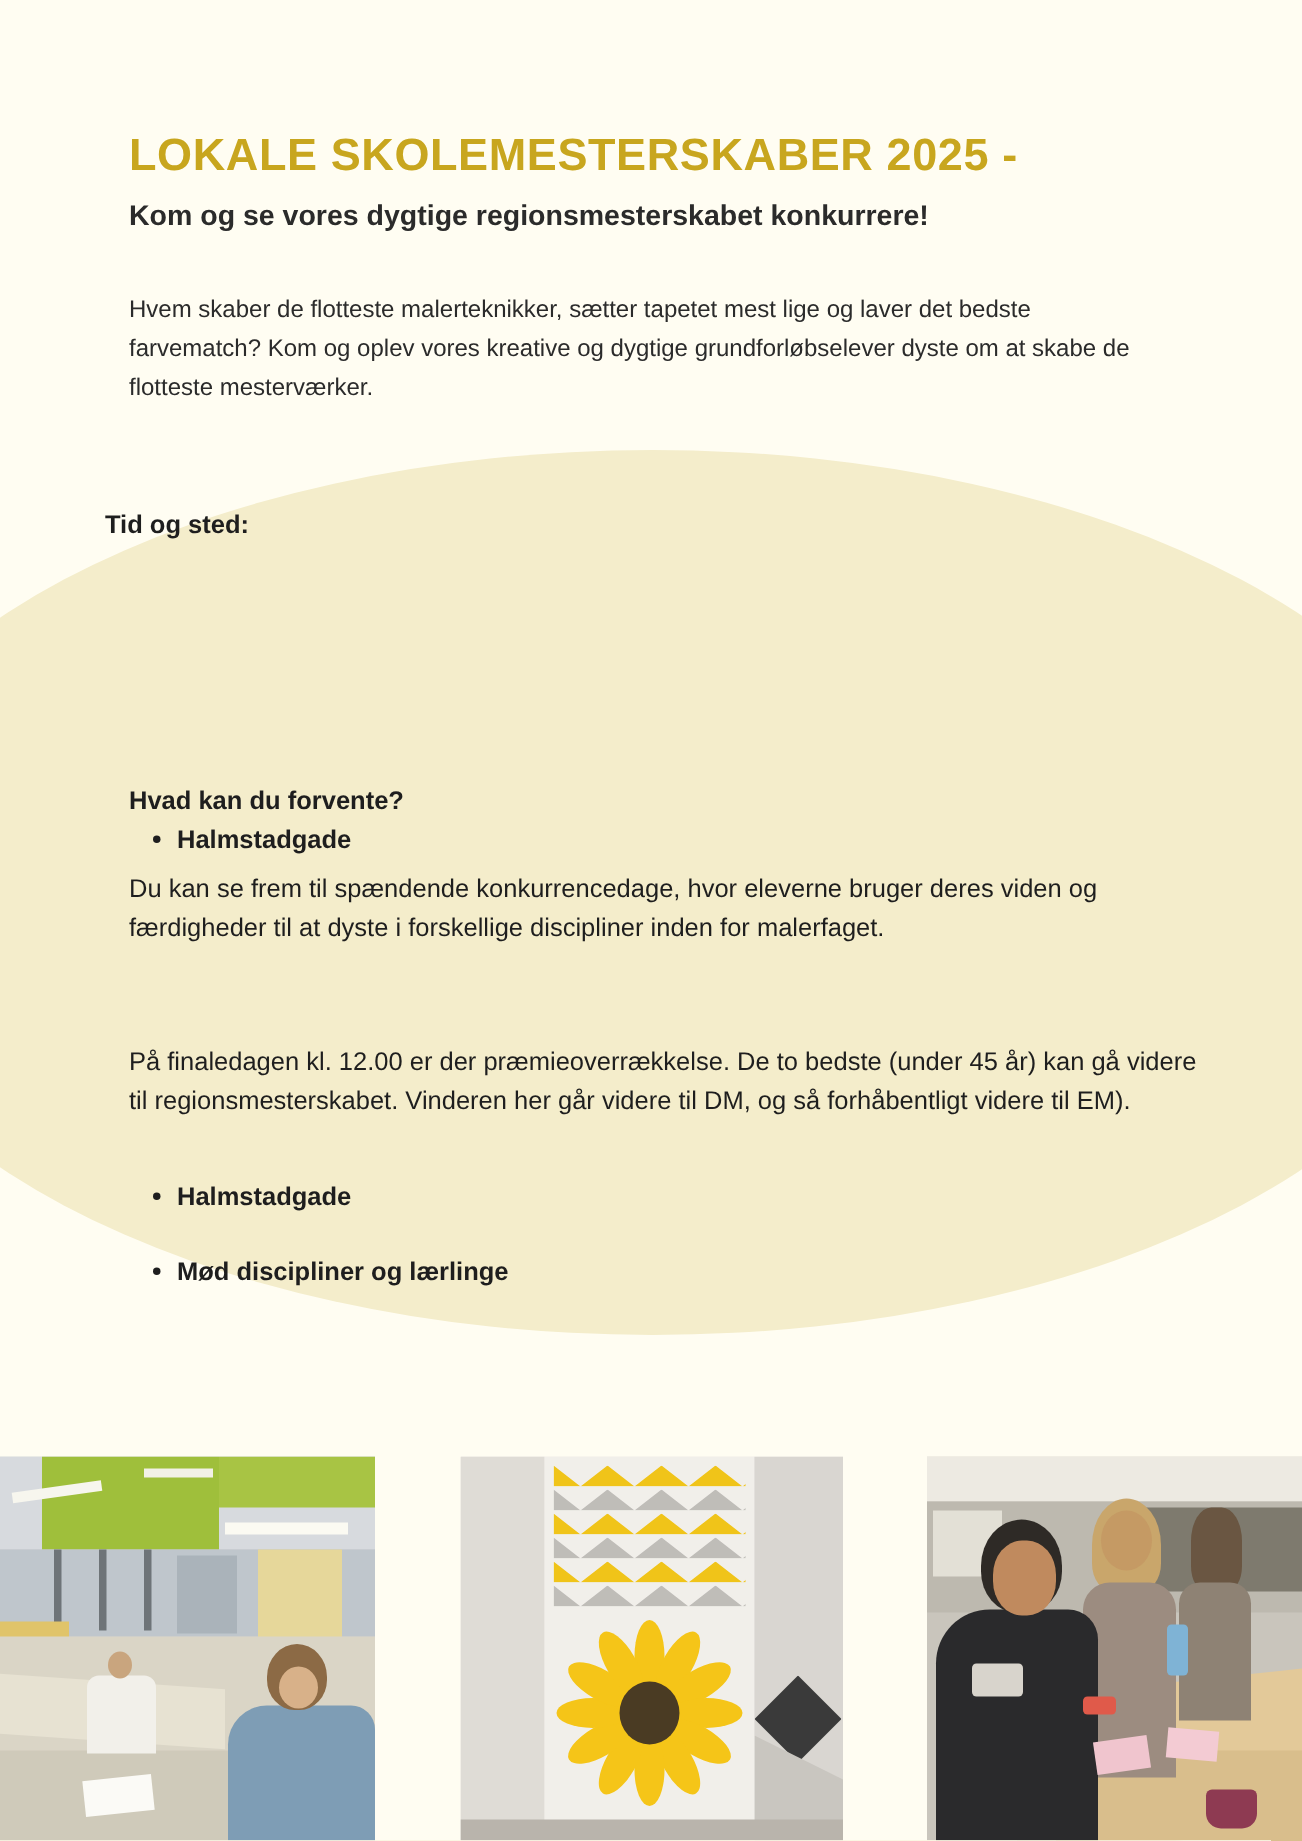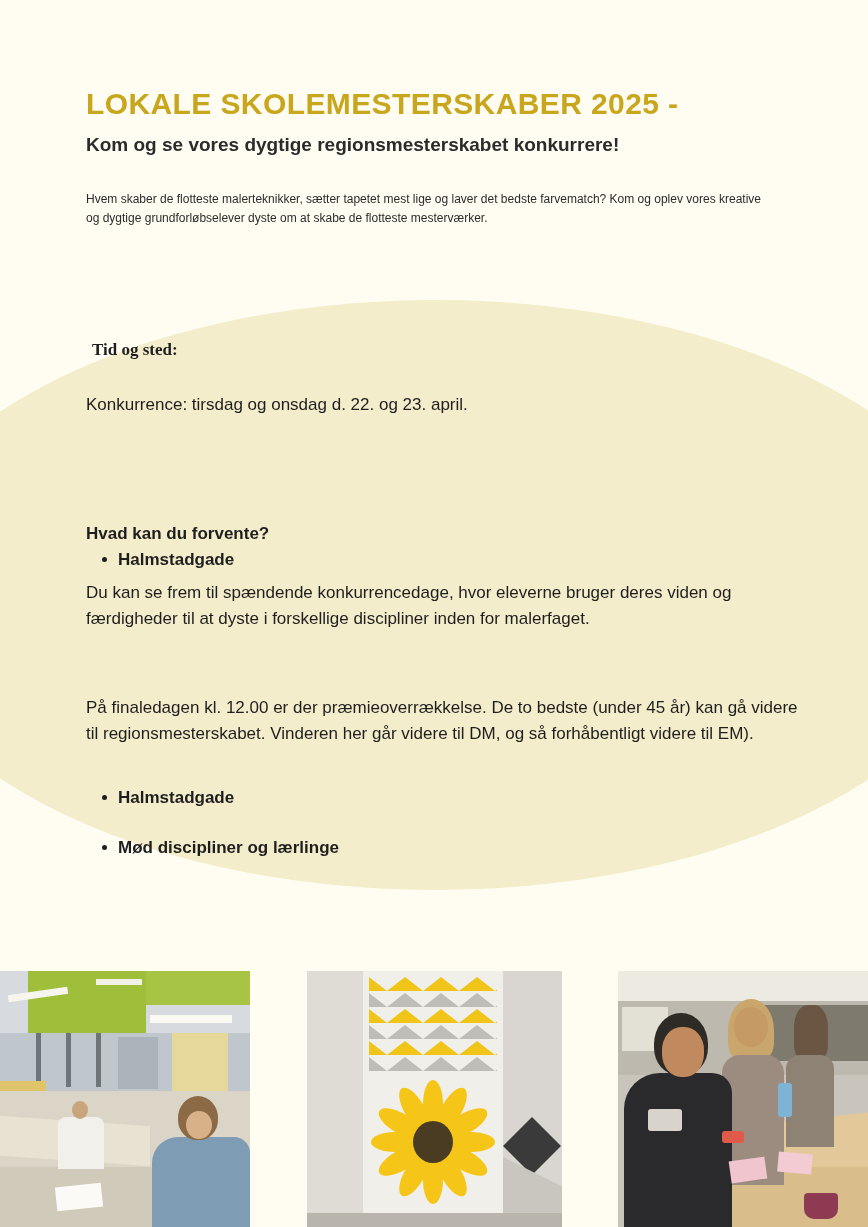--- a/index.html
+++ b/index.html
@@ -64,42 +64,41 @@
     font-weight: bold;
     color: #2B2B2B;
     line-height: 1.35;
   }
 
   .intro {
     position: absolute;
     left: 86px;
     top: 178px;
     width: 680px;
-    font-size: 12px;
+    font-size: 16px;
     line-height: 1.62;
     color: #2B2B2B;
   }
 
   .section-heading {
     font-size: 17px;
     font-weight: bold;
     color: #1E1E1E;
   }
 
   .body-text {
     font-size: 17px;
     line-height: 1.55;
     color: #1E1E1E;
   }
 
   .block-tid-sted-heading {
     position: absolute;
-    left: 92px;
+    left: 70px;
     top: 340px;
-    font-family: Liberation Serif, serif;
   }
 
   .block-when-where {
     position: absolute;
     left: 86px;
     top: 392px;
     width: 720px;
   }
   .block-when-where div {
     white-space: nowrap;
@@ -257,21 +256,20 @@
 
     <h1 class="title">LOKALE SKOLEMESTERSKABER 2025 -</h1>
 
     <h2 class="subtitle">Kom og se vores dygtige regionsmesterskabet konkurrere!</h2>
 
     <p class="intro">Hvem skaber de flotteste malerteknikker, sætter tapetet mest lige og laver det bedste farvematch? Kom og oplev vores kreative og dygtige grundforløbselever dyste om at skabe de flotteste mesterværker.</p>
 
     <div class="section-heading block-tid-sted-heading">Tid og sted:</div>
 
     <div class="body-text block-when-where">
-      <div>Konkurrence: tirsdag og onsdag d. 22. og 23. april.</div>
     </div>
 
     <div class="section-heading block-expect-heading">Hvad kan du forvente?</div>
 
     <ul class="bullet-list bullet-konkurrence">
       <li class="bullet-item">Halmstadgade</li>
     </ul>
 
     <p class="body-text para-konkurrence">Du kan se frem til spændende konkurrencedage, hvor eleverne bruger deres viden og færdigheder til at dyste i forskellige discipliner inden for malerfaget.</p>
 

